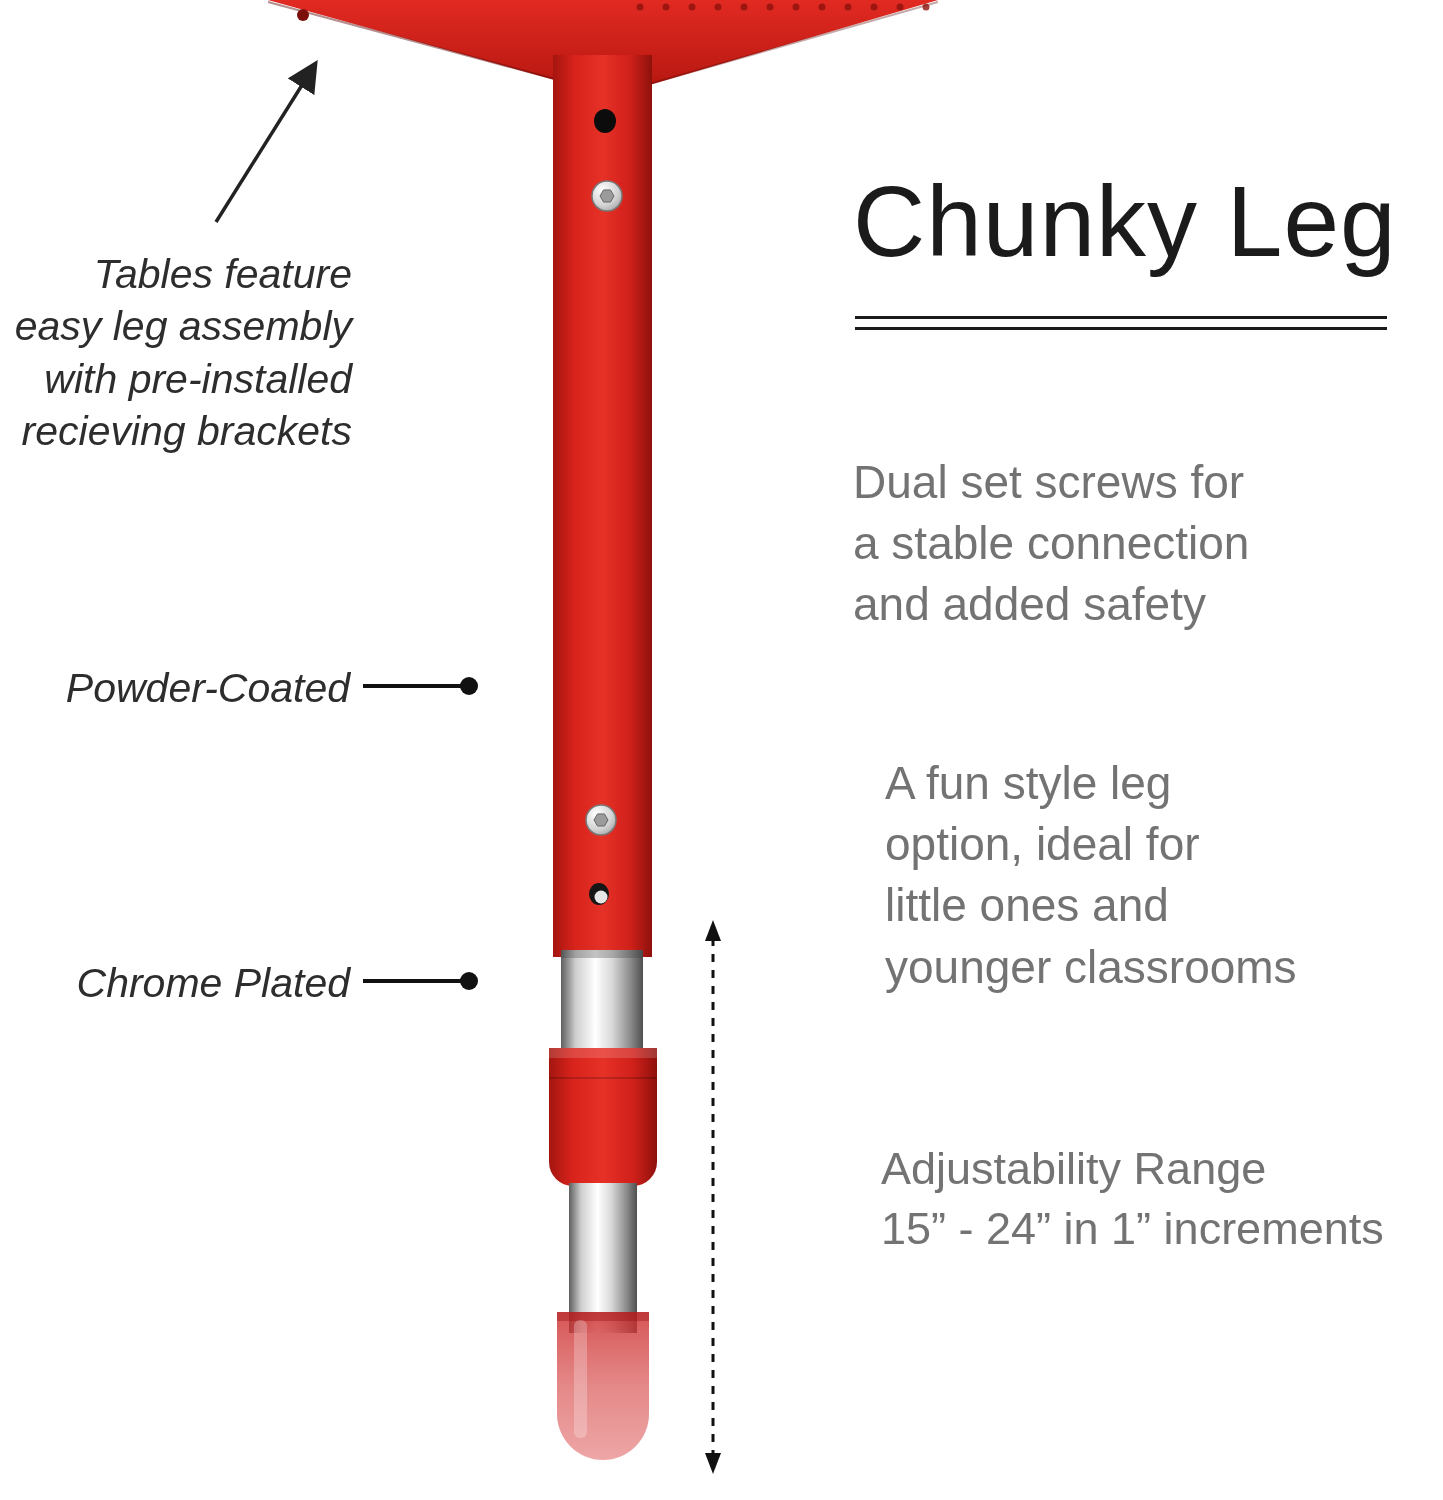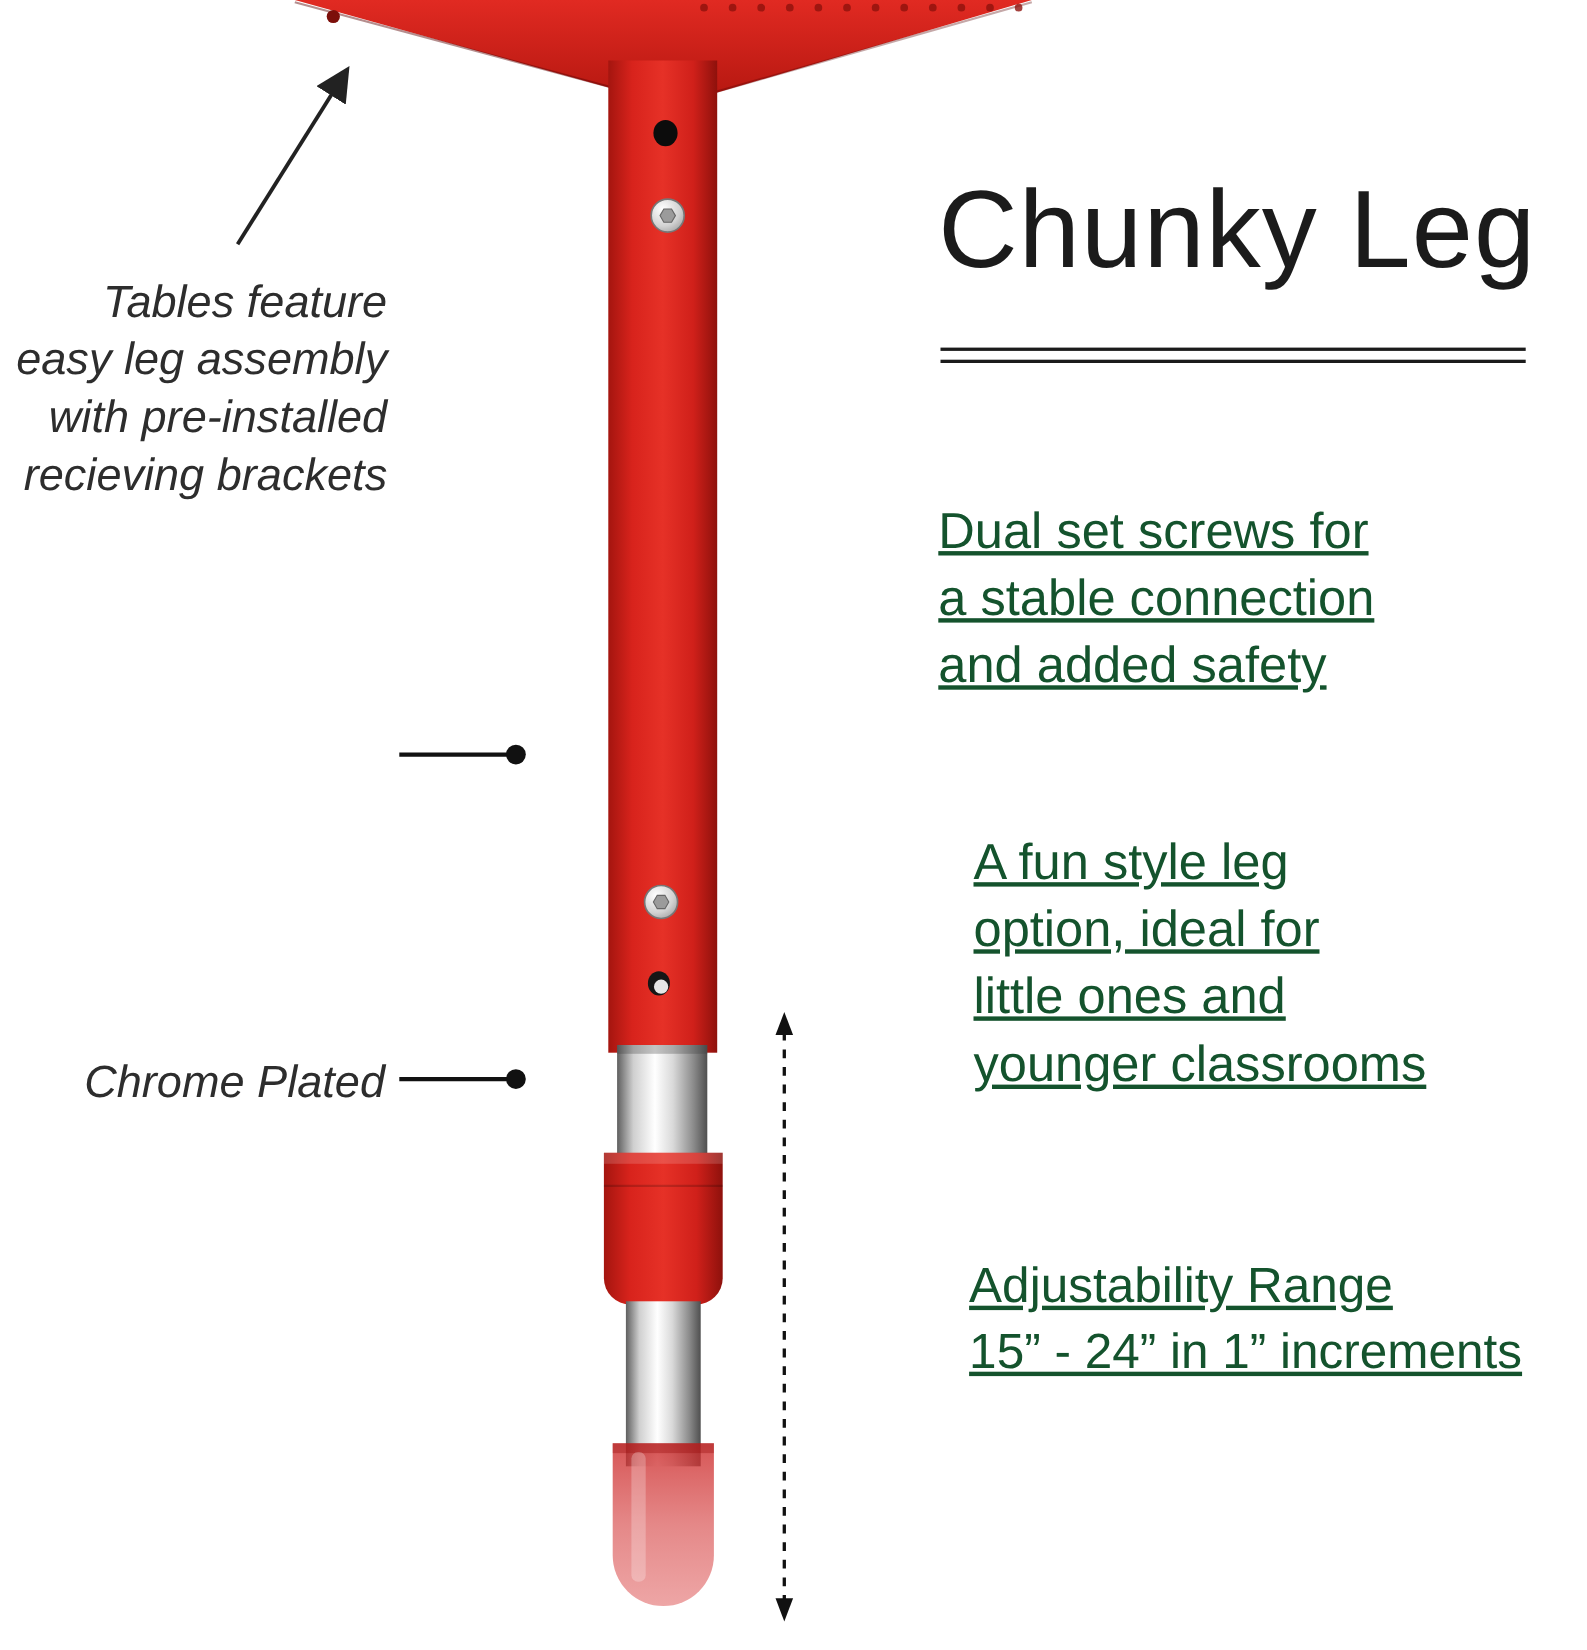--- a/index.html
+++ b/index.html
@@ -11,29 +11,29 @@
   svg.illustration { position:absolute; left:0; top:0; }
   .preline { white-space:pre-line; }
   .note {
     position:absolute; font-style:italic; font-size:41px; line-height:1.28;
     color:#2d2d2d; text-align:right;
   }
   .assembly-note { left:0; top:248px; width:352px; }
   .label-powder  { left:0; top:662px; width:350px; }
   .label-chrome  { left:0; top:957px; width:350px; }
   .title {
-    position:absolute; left:853px; top:152px; font-size:100px; font-weight:400;
+    position:absolute; left:853px; top:164px; font-size:100px; font-weight:400;
     letter-spacing:1px; color:#1b1b1b;
   }
   .title-rule {
     position:absolute; left:855px; top:316px; width:532px; height:14px;
     border-top:3px solid #1b1b1b; border-bottom:3px solid #1b1b1b;
   }
   .feature {
-    position:absolute; left:853px; font-size:46px; line-height:1.33; color:#14532d;text-decoration:underline;
+    position:absolute; left:853px; font-size:46px; line-height:1.33; color:#737373;
   }
   .f1 { top:452px; }
   .f2 { top:753px;margin-left:32px; }
   .f3 { top:1139px; font-size:45px;margin-left:28px; }
 </style>
 </head>
 <body>
 
 <div class="canvas">
 
@@ -147,20 +147,21 @@
       <line x1="363" y1="981" x2="462" y2="981" stroke="#111" stroke-width="4"></line>
       <circle cx="469" cy="981" r="9" fill="#111"></circle>
     </g>
   </svg>
 
   <div class="note assembly-note preline">Tables feature
 easy leg assembly
 with pre-installed
 recieving brackets</div>
 
+  <div class="note label-powder">Powder-Coated</div>
 
   <div class="note label-chrome">Chrome Plated</div>
 
   <h1 class="title">Chunky Leg</h1>
 
   <div class="title-rule"></div>
 
   <div class="feature f1 preline">Dual set screws for
 a stable connection
 and added safety</div>

